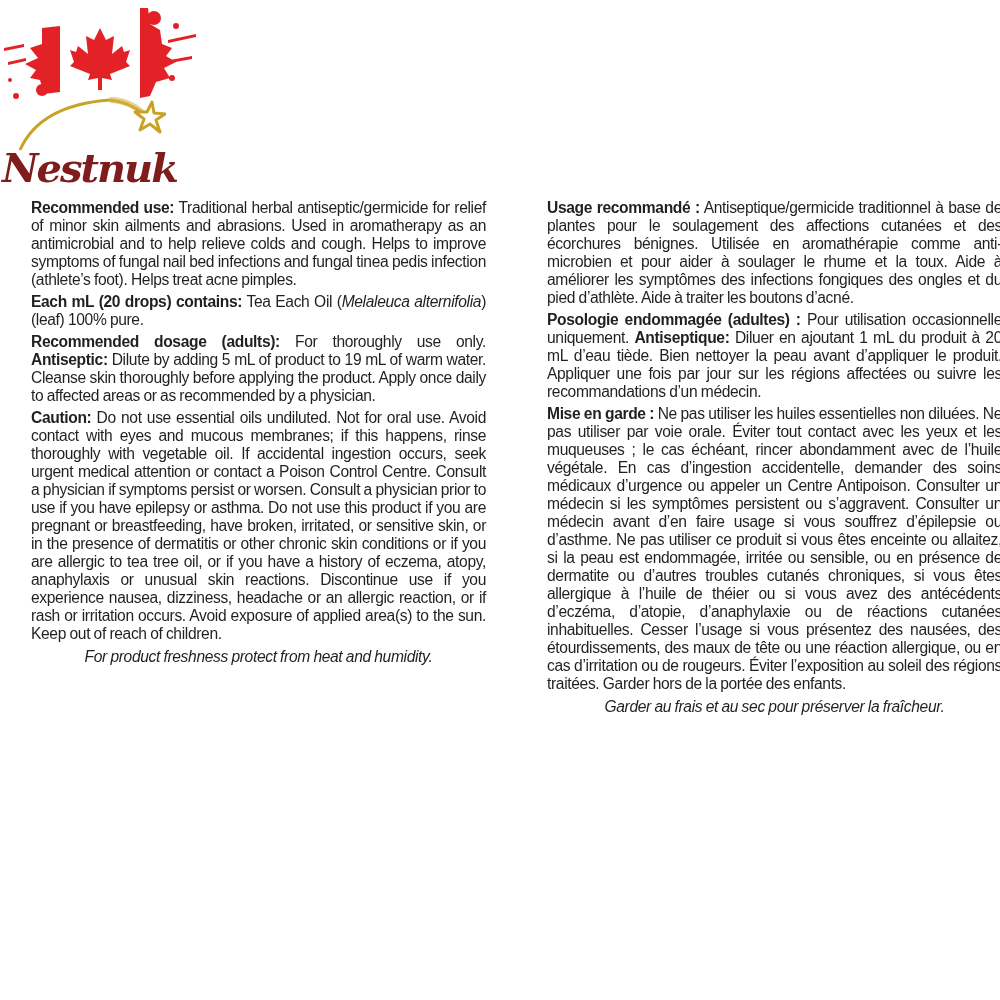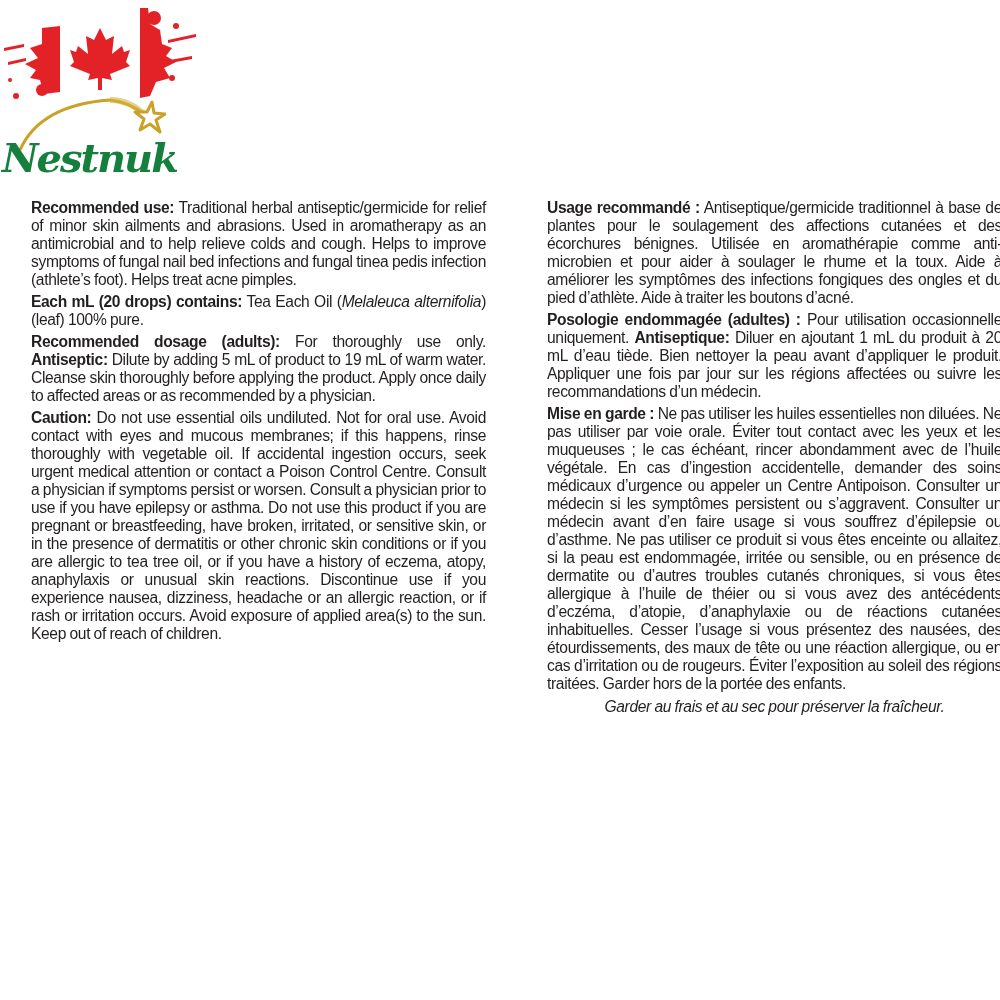--- a/index.html
+++ b/index.html
@@ -39,28 +39,29 @@
     <path d="M170 60 L192 56 L192 59 L170 63 Z" fill="#e32228"></path>
 
     <path d="M100 28 L94 40 L86 36 L88 54 L78 46 L76 52 L70 50 L74 62 L70 66 L90 74 L88 80 L98 78 L98 90 L102 90 L102 78 L112 80 L110 74 L130 66 L126 62 L130 50 L124 52 L122 46 L112 54 L114 36 L106 40 Z" fill="#e32228"></path>
 
     <path d="M20 150 Q40 105 110 100 Q130 102 145 115" stroke="#c9a227" stroke-width="3" fill="none"></path>
     <path d="M110 100 Q130 100 146 116" stroke="#d4b040" stroke-width="6" fill="none" opacity="0.6"></path>
   </svg>
   <svg style="position:absolute;left:132px;top:100px" width="34" height="34" viewBox="0 0 34 34">
     <path d="M20 2 L22 13 L33 14 L24 20 L28 32 L18 24 L8 30 L12 19 L3 12 L15 12 Z" fill="#fff" stroke="#c9a227" stroke-width="3" stroke-linejoin="round"></path>
   </svg>
-  <div style="position:absolute;left:2px;top:134px;font-family:'DejaVu Serif',serif;font-style:italic;font-weight:bold;font-size:40px;color:#15803d;letter-spacing:-2px;">Nestnuk</div>
+  <div style="position:absolute;left:2px;top:144px;font-family:'DejaVu Serif',serif;font-style:italic;font-weight:bold;font-size:40px;color:#7f1d1d;letter-spacing:-2px;">Nestnuk</div>
 </div>
 
 <div class="col en">
   <p><b>Recommended use:</b><span> Traditional herbal antiseptic/germicide for relief of minor skin ailments and abrasions. Used in aromatherapy as an antimicrobial and to help relieve colds and cough. Helps to improve symptoms of fungal nail bed infections and fungal tinea pedis infection (athlete’s foot). Helps treat acne pimples.</span></p>
   <p><b>Each mL (20 drops) contains:</b><span> Tea Each Oil (</span><i>Melaleuca alternifolia</i><span>) (leaf) 100% pure.</span></p>
   <p><b>Recommended dosage (adults):</b><span> For thoroughly use only. </span><b>Antiseptic:</b><span> Dilute by adding 5 mL of product to 19 mL of warm water. Cleanse skin thoroughly before applying the product. Apply once daily to affected areas or as recommended by a physician.</span></p>
   <p><b>Caution:</b><span> Do not use essential oils undiluted. Not for oral use. Avoid contact with eyes and mucous membranes; if this happens, rinse thoroughly with vegetable oil. If accidental ingestion occurs, seek urgent medical attention or contact a Poison Control Centre. Consult a physician if symptoms persist or worsen. Consult a physician prior to use if you have epilepsy or asthma. Do not use this product if you are pregnant or breastfeeding, have broken, irritated, or sensitive skin, or in the presence of dermatitis or other chronic skin conditions or if you are allergic to tea tree oil, or if you have a history of eczema, atopy, anaphylaxis or unusual skin reactions. Discontinue use if you experience nausea, dizziness, headache or an allergic reaction, or if rash or irritation occurs. Avoid exposure of applied area(s) to the sun. Keep out of reach of children.</span></p>
+  <p class="note">For product freshness protect from heat and humidity.</p>
 </div>
 
 <div class="col fr">
   <p><b>Usage recommandé :</b><span> Antiseptique/germicide traditionnel à base de plantes pour le soulagement des affections cutanées et des écorchures bénignes. Utilisée en aromathérapie comme anti-microbien et pour aider à soulager le rhume et la toux. Aide à améliorer les symptômes des infections fongiques des ongles et du pied d’athlète. Aide à traiter les boutons d’acné.</span></p>
   <p><b>Posologie endommagée (adultes) :</b><span> Pour utilisation occasionnelle uniquement. </span><b>Antiseptique:</b><span> Diluer en ajoutant 1 mL du produit à 20 mL d’eau tiède. Bien nettoyer la peau avant d’appliquer le produit. Appliquer une fois par jour sur les régions affectées ou suivre les recommandations d’un médecin.</span></p>
   <p><b>Mise en garde :</b><span> Ne pas utiliser les huiles essentielles non diluées. Ne pas utiliser par voie orale. Éviter tout contact avec les yeux et les muqueuses ; le cas échéant, rincer abondamment avec de l’huile végétale. En cas d’ingestion accidentelle, demander des soins médicaux d’urgence ou appeler un Centre Antipoison. Consulter un médecin si les symptômes persistent ou s’aggravent. Consulter un médecin avant d’en faire usage si vous souffrez d’épilepsie ou d’asthme. Ne pas utiliser ce produit si vous êtes enceinte ou allaitez, si la peau est endommagée, irritée ou sensible, ou en présence de dermatite ou d’autres troubles cutanés chroniques, si vous êtes allergique à l’huile de théier ou si vous avez des antécédents d’eczéma, d’atopie, d’anaphylaxie ou de réactions cutanées inhabituelles. Cesser l’usage si vous présentez des nausées, des étourdissements, des maux de tête ou une réaction allergique, ou en cas d’irritation ou de rougeurs. Éviter l’exposition au soleil des régions traitées. Garder hors de la portée des enfants.</span></p>
   <p class="note">Garder au frais et au sec pour préserver la fraîcheur.</p>
 </div>
 
 </body></html>

